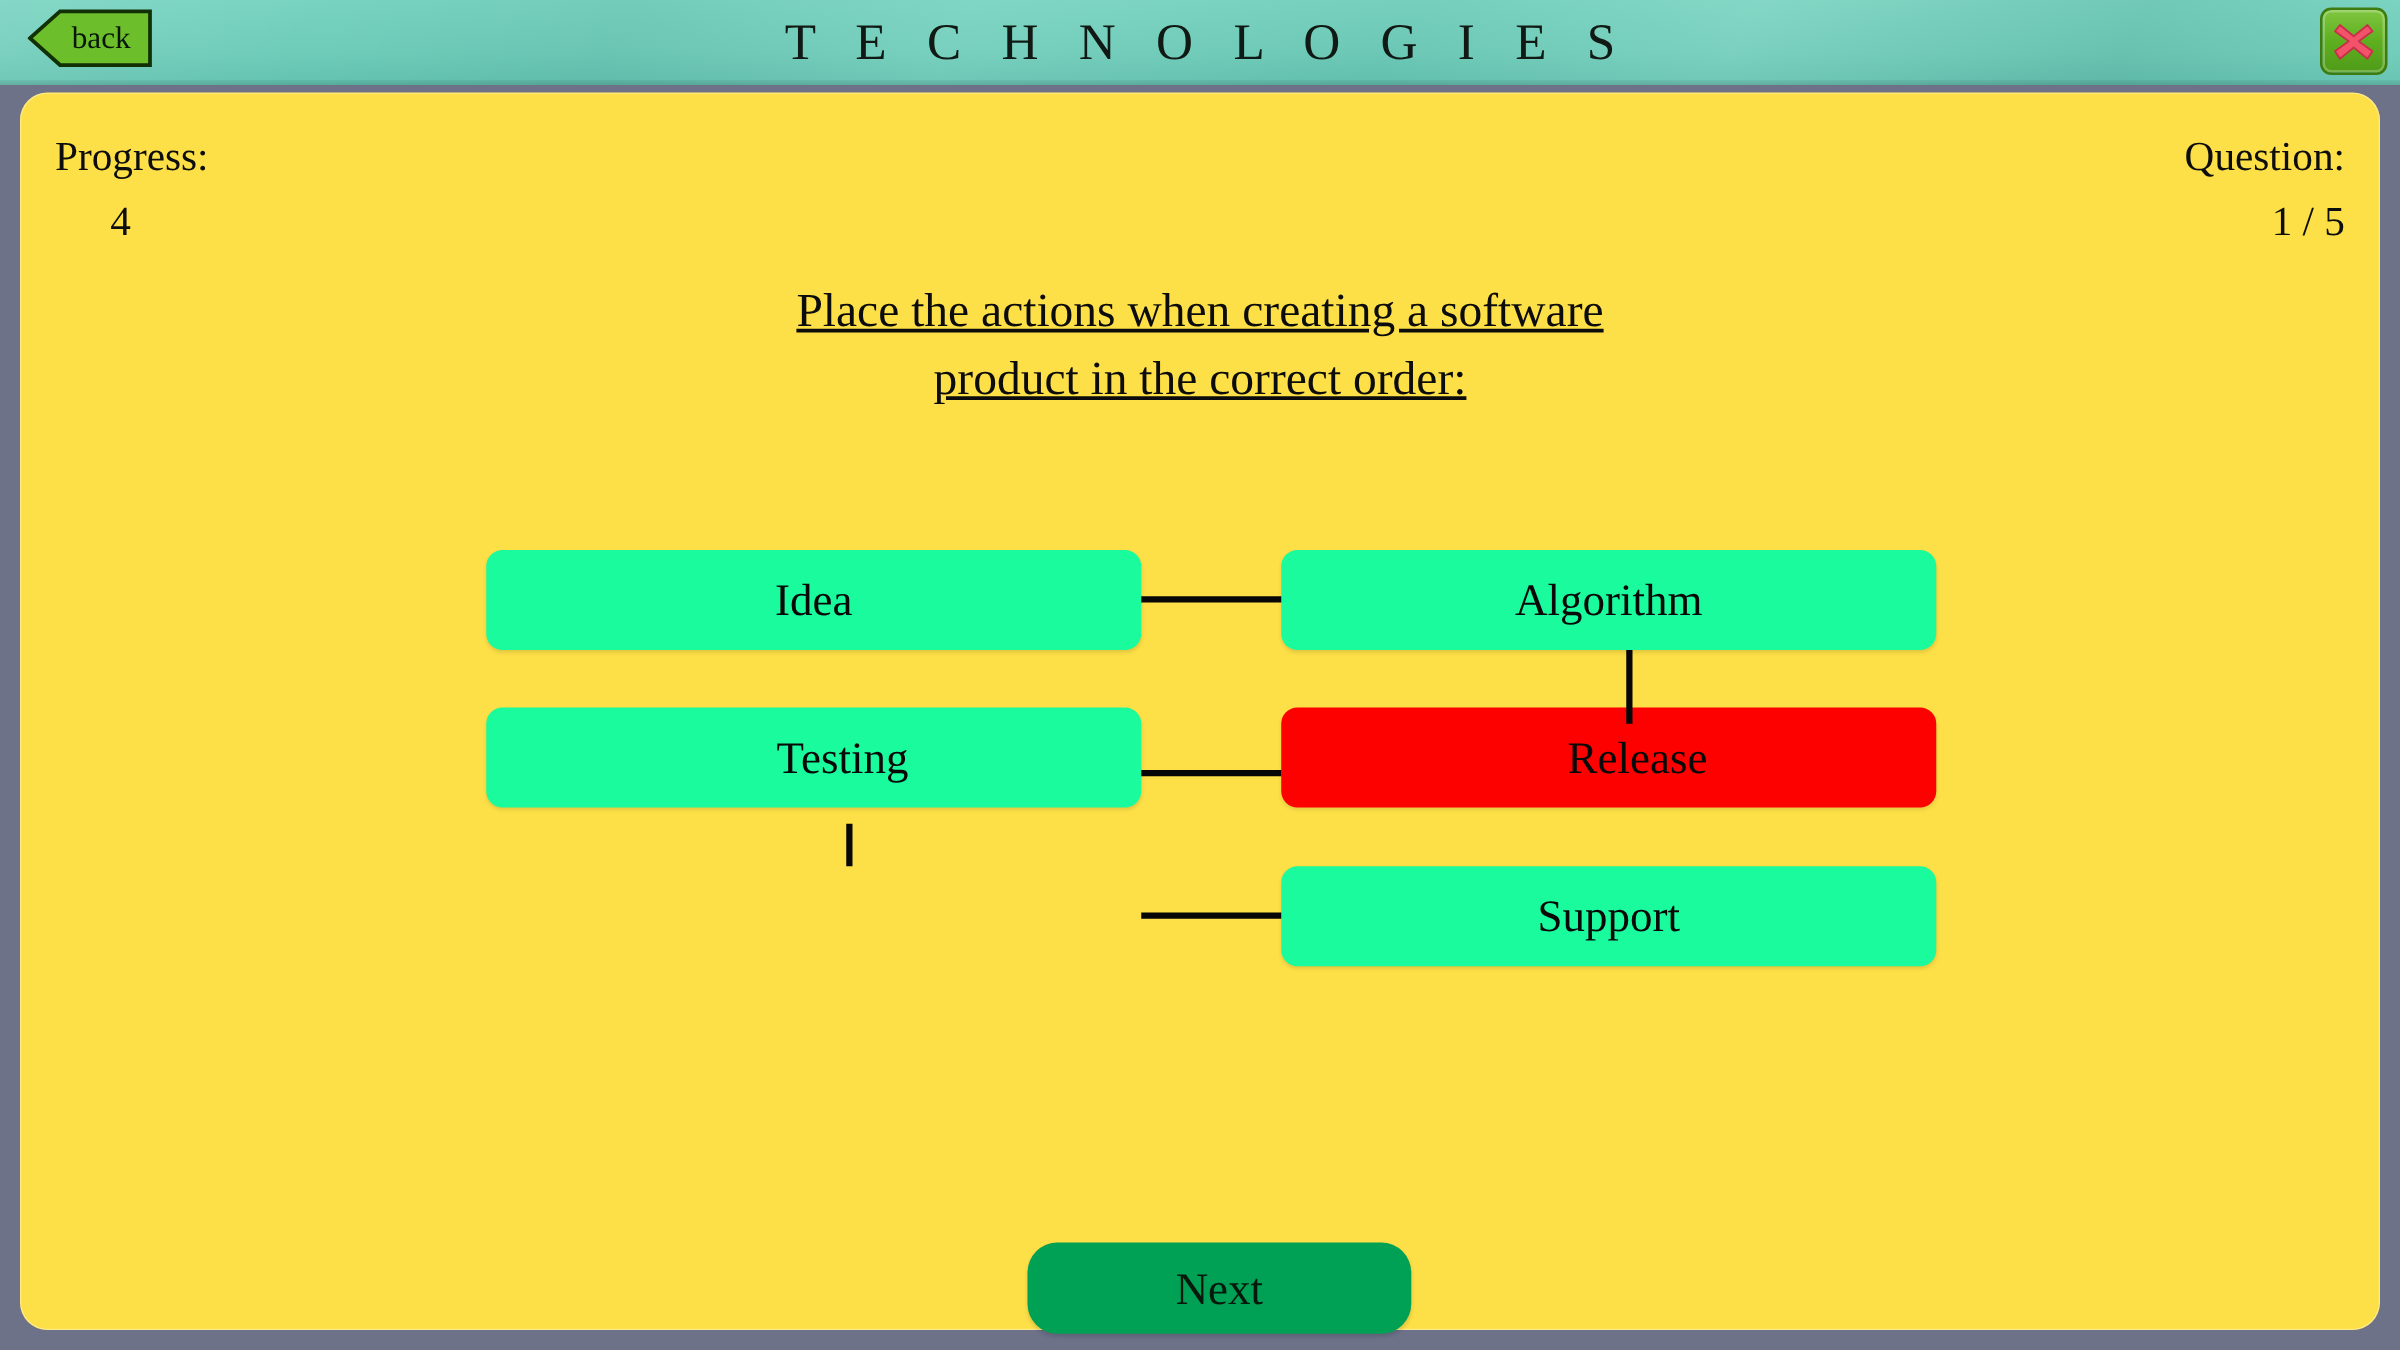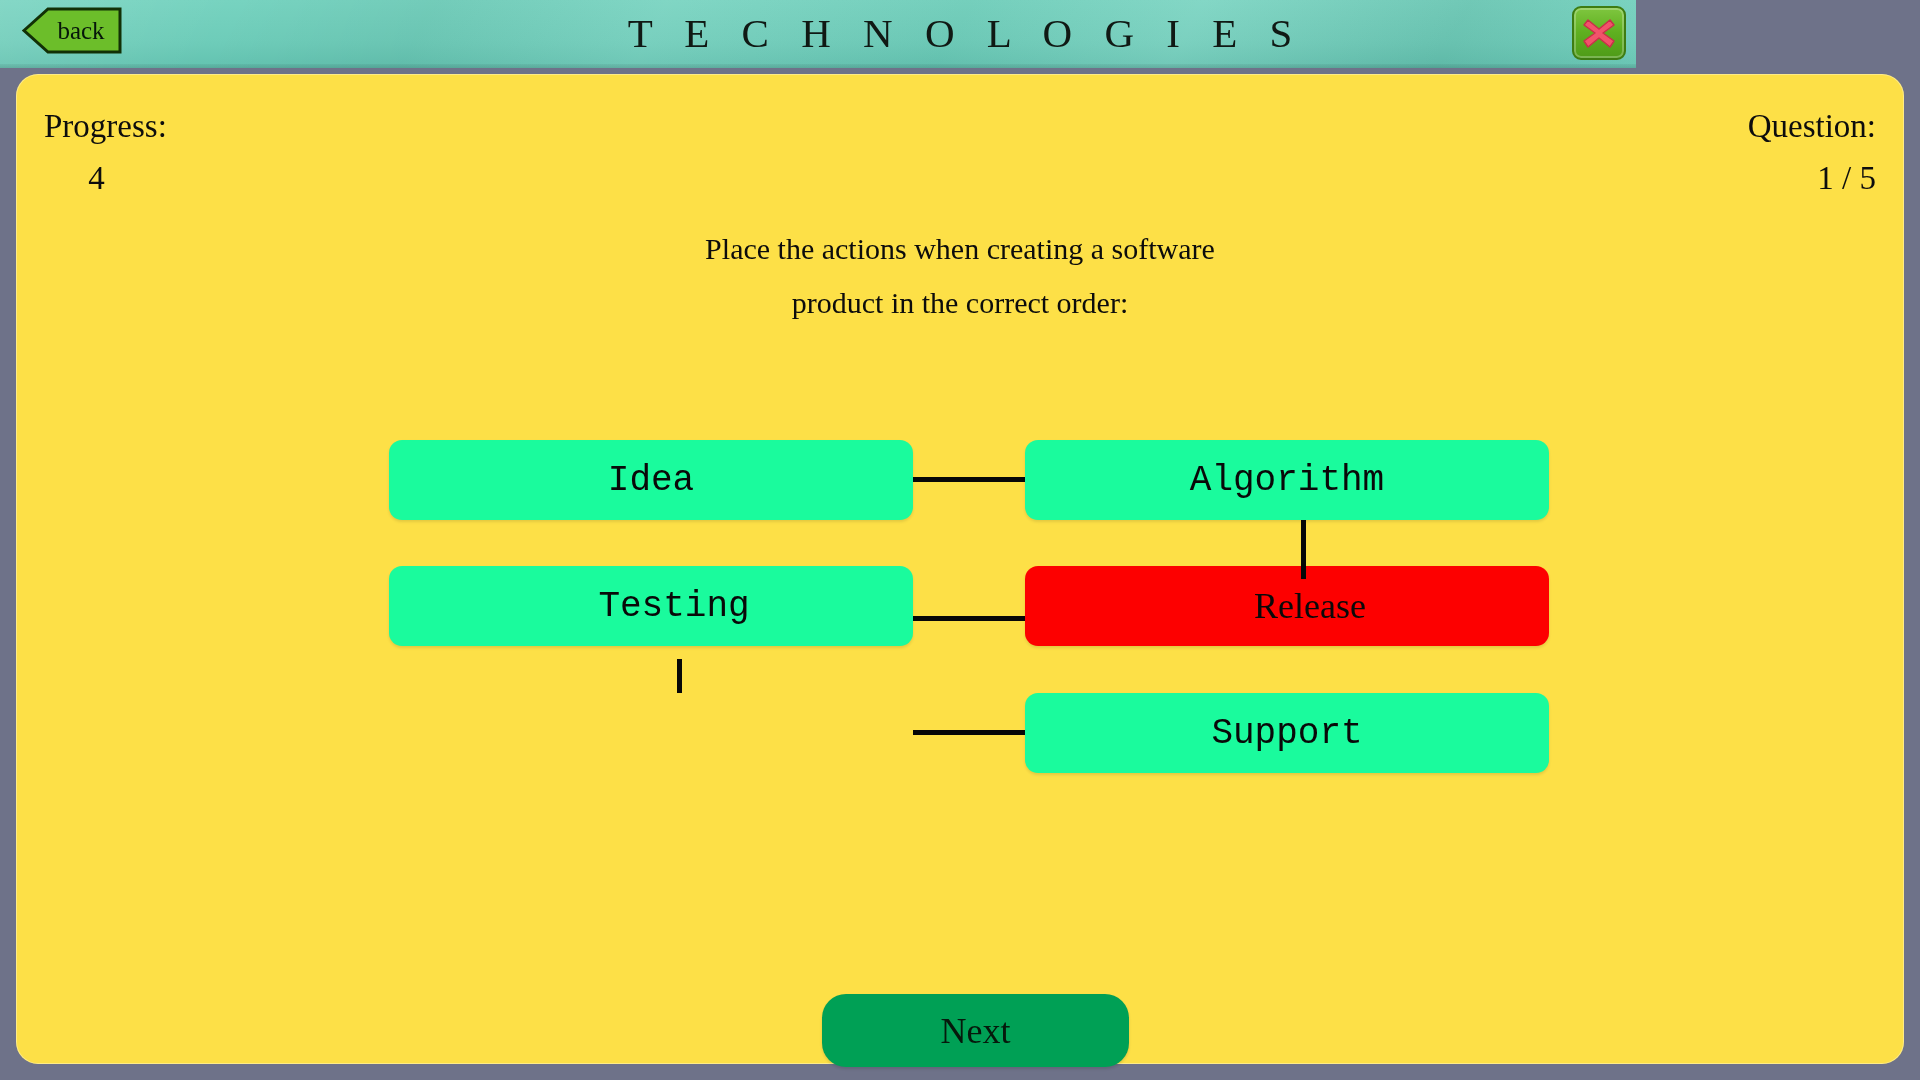--- a/index.html
+++ b/index.html
@@ -17,21 +17,21 @@
     width: 1920px;
     height: 1080px;
     background: #6E7289;
   }
 
   
   .header {
     position: absolute;
     left: 0;
     top: 0;
-    width: 1636px;
+    width: 1920px;
     height: 68px;
     background:
       linear-gradient(118deg,
         rgba(255,255,255,0.10) 0%,
         rgba(255,255,255,0.00) 14%,
         rgba(0,0,0,0.035) 26%,
         rgba(255,255,255,0.07) 40%,
         rgba(0,0,0,0.02) 58%,
         rgba(255,255,255,0.09) 72%,
         rgba(0,0,0,0.05) 88%,
@@ -139,24 +139,25 @@
 
   .meta-question { right: 28px; text-align: right; }
   .meta-question .meta-value { text-align: right; padding-left: 12px; }
 
   .prompt {
     position: absolute;
     left: 0;
     top: 148px;
     width: 1888px;
     text-align: center;
-    font-size: 30px;
+    font-size: 38px;
     line-height: 54px;
     color: #0c0c0c;
     font-family: "Liberation Serif", "DejaVu Serif", serif;
+    text-decoration: underline;
   }
   .prompt-line { display: block; }
 
   
   .grid {
     position: absolute;
     left: 373px;
     top: 366px;
     width: 1160px;
     height: 370px;
@@ -170,21 +171,21 @@
     display: flex;
     align-items: center;
     justify-content: center;
     font-size: 36px;
     color: #090909;
     font-family: "Liberation Serif", "DejaVu Serif", serif;
     cursor: pointer;
     box-sizing: border-box;
     box-shadow: 0 2px 3px rgba(0,0,0,0.10);
   }
-  .opt.green { background: #1AFB9D; font-family: Liberation Mono, monospace; }
+  .opt.green { background: #1AFB9D; }
   .opt.red   { background: #FD0000; }
 
   .col-left  { left: 0; }
   .col-right { left: 636px; }
   .row-0 { top: 0; }
   .row-1 { top: 126px; padding-left: 46px; }
   .row-2 { top: 253px; }
 
   .conn-h {
     position: absolute;

